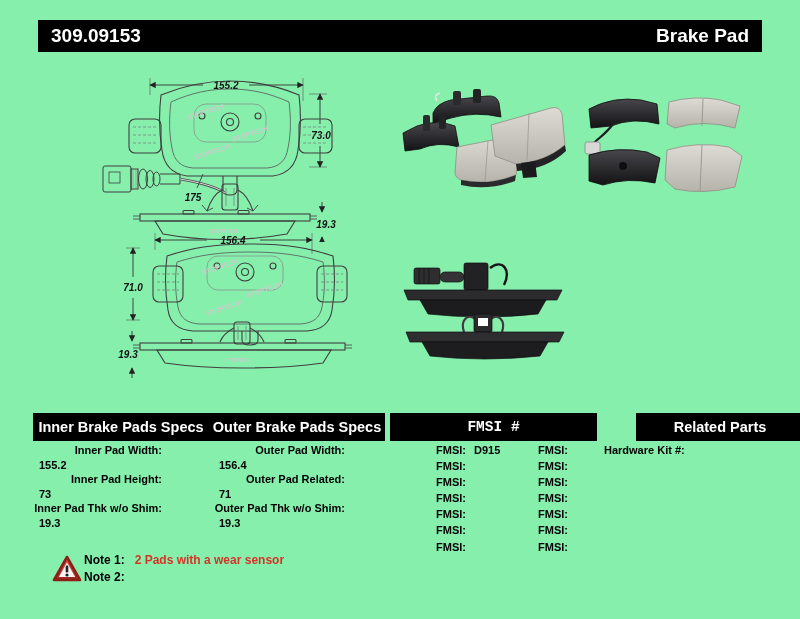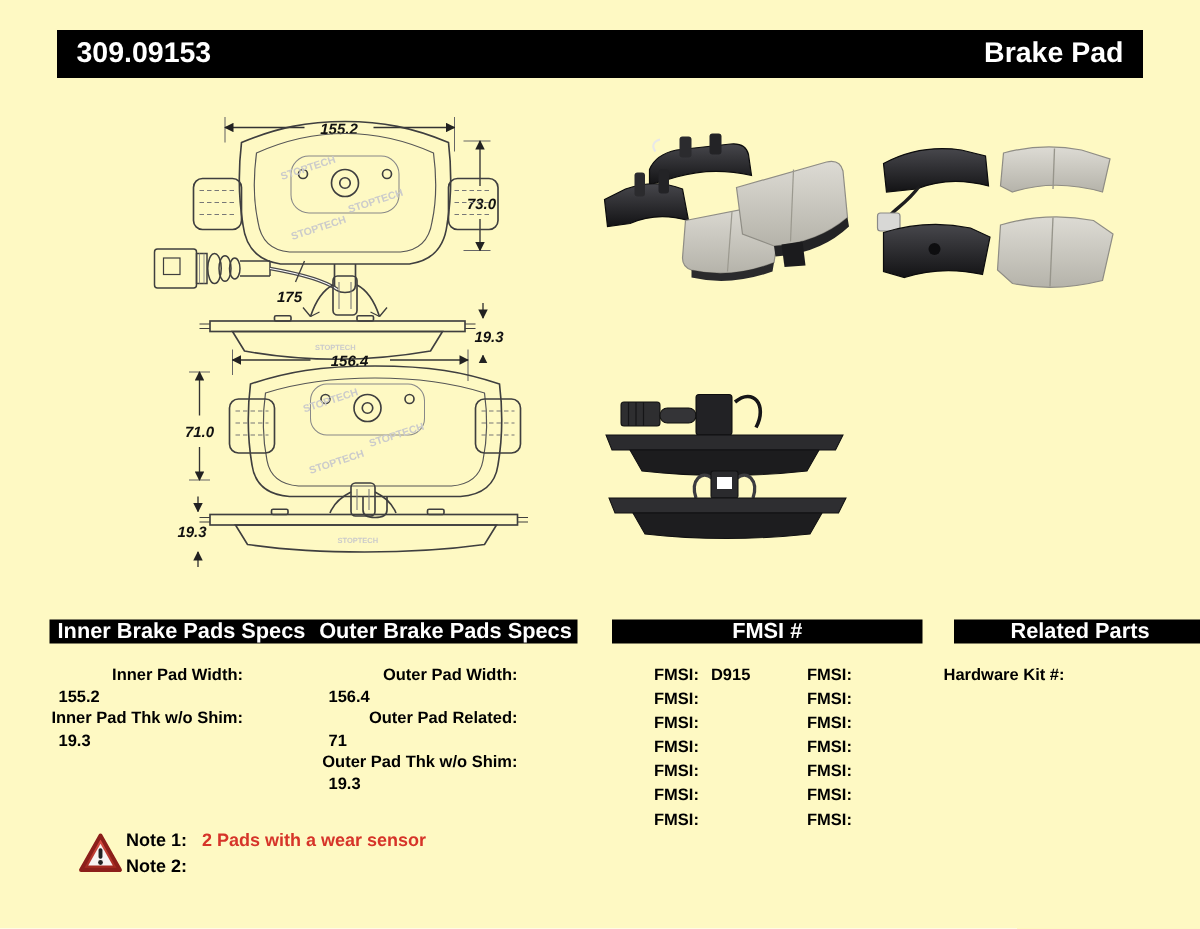--- a/index.html
+++ b/index.html
@@ -1,43 +1,43 @@
 <!DOCTYPE html>
 <html><head>
 <meta charset="utf-8">
 <style>
   html,body{margin:0;padding:0;background:#fff;}
-  .page{position:relative;width:800px;height:619px;background:#fef9c3;overflow:hidden;
+  .page{position:relative;width:800px;height:619px;background:#86efac;overflow:hidden;
         font-family:"Liberation Sans",sans-serif;color:#000;}
   
   .titlebar{position:absolute;left:38px;top:20px;width:724px;height:32px;background:#000;
             color:#fff;display:flex;justify-content:space-between;align-items:center;
             padding:0 13px;box-sizing:border-box;font-weight:bold;font-size:19px;}
   
-  .specbar{position:absolute;top:413px;height:16px;background:#000;color:#fff;
+  .specbar{position:absolute;top:413px;height:28px;background:#000;color:#fff;
            display:flex;align-items:center;justify-content:center;
            font-weight:bold;font-size:14.5px;box-sizing:border-box;}
   #bar-pads{left:33px;width:352px;}
   #bar-pads .half{width:50%;text-align:center;}
-  #bar-fmsi{left:408px;width:207px;}
+  #bar-fmsi{left:390px;width:207px;font-family:Liberation Mono, monospace;}
   #bar-related{left:636px;width:168px;}
   
   .spec-col{position:absolute;font-size:11px;font-weight:bold;white-space:nowrap;}
   .spec-row{display:flex;line-height:14.6px;flex-direction:column;}
   .spec-row .lbl{display:inline-block;text-align:right;}
   .spec-row .val{margin-left:5px;}
   #inner-specs{left:34px;top:443px;}
   #inner-specs .lbl{width:128px;}
   #outer-specs{left:214px;top:443px;}
   #outer-specs .lbl{width:131px;}
   #fmsi-list{left:392px;top:442px;}
   .fmsi-row{display:flex;line-height:16.1px;padding-left:44px;}
   .fmsi-cell{width:102px;display:flex;}
   .fmsi-cell .val{margin-left:8px;text-align:center;}
-  #related-list{left:629px;top:443px;}
+  #related-list{left:604px;top:443px;}
   
   .notes{position:absolute;left:84px;top:552px;font-size:12px;font-weight:bold;line-height:16.5px;}
   .note-line{display:flex;}
   .note-text-red{color:#d63429;margin-left:10px;}
   .abs{position:absolute;}
   svg text.dim{font-family:"Liberation Sans",sans-serif;font-size:10px;font-weight:bold;font-style:italic;fill:#111;}
   svg text.wm{font-family:"Liberation Sans",sans-serif;font-weight:bold;fill:#cbcbcb;}
 </style>
 </head>
 <body>
@@ -272,20 +272,24 @@
   <div id="bar-related" class="specbar">
     <span>Related Parts</span>
   </div>
 
   <div id="inner-specs" class="spec-col">
     <div class="spec-row">
       <span class="lbl">Inner Pad Width:</span>
       <span class="val">155.2</span>
     </div>
     <div class="spec-row">
+      <span class="lbl">Inner Pad Height:</span>
+      <span class="val">73</span>
+    </div>
+    <div class="spec-row">
       <span class="lbl">Inner Pad Thk w/o Shim:</span>
       <span class="val">19.3</span>
     </div>
   </div>
 
   <div id="outer-specs" class="spec-col">
     <div class="spec-row">
       <span class="lbl">Outer Pad Width:</span>
       <span class="val">156.4</span>
     </div>

